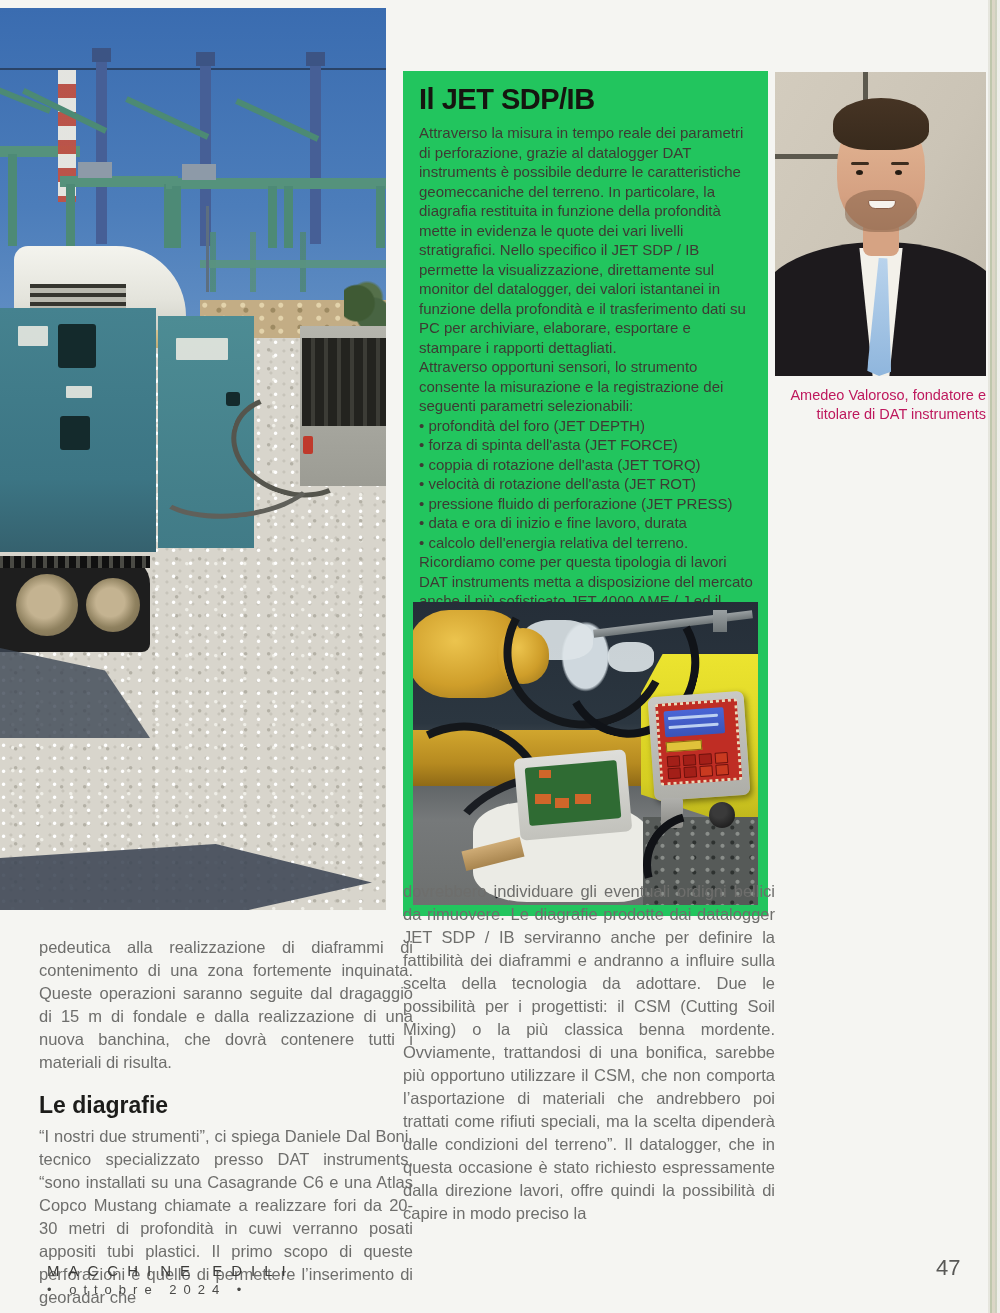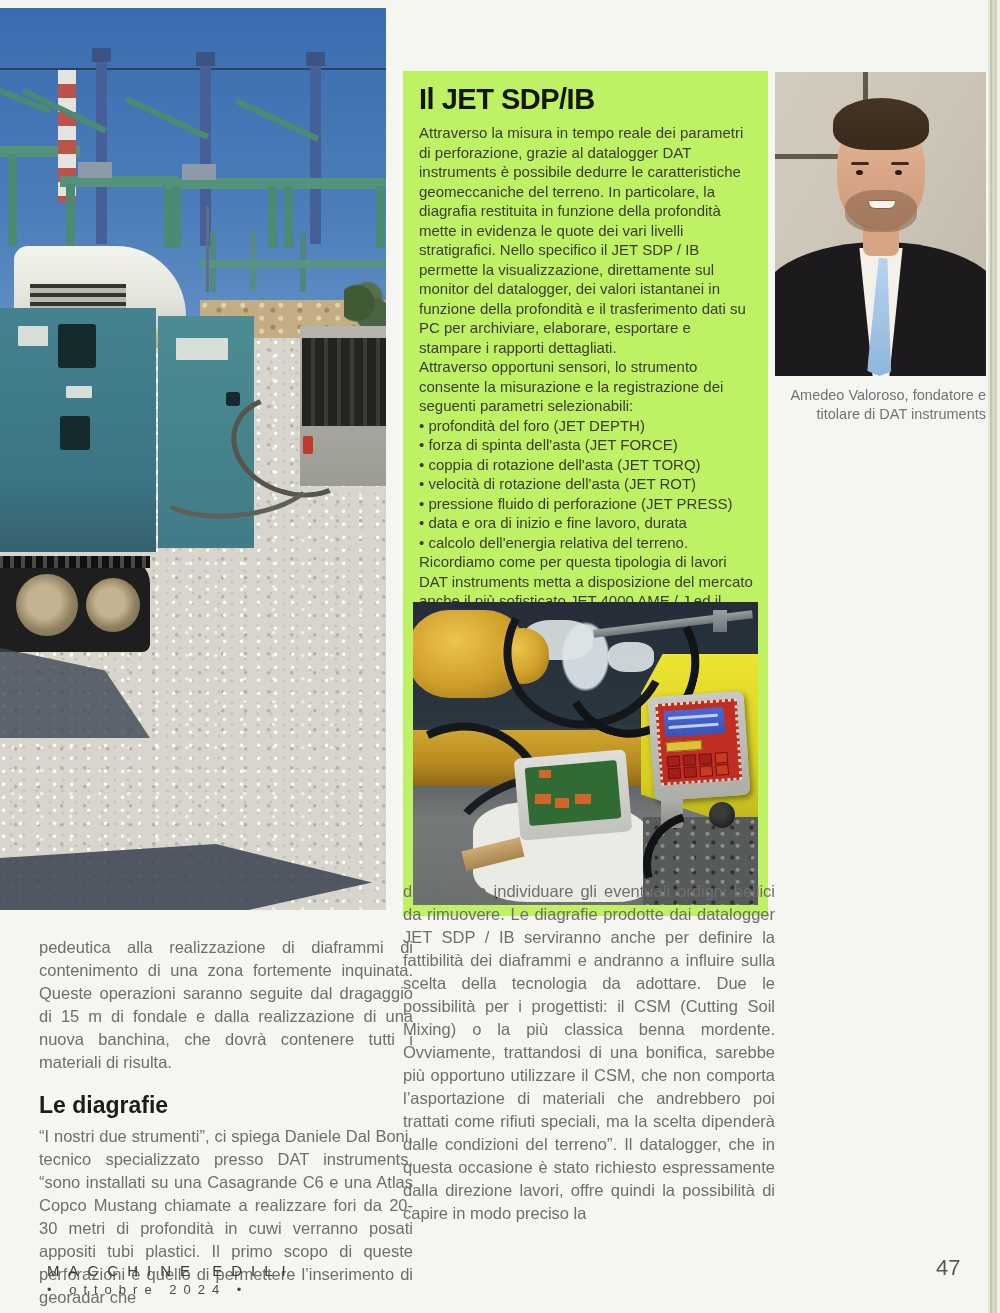--- a/index.html
+++ b/index.html
@@ -63,21 +63,21 @@
   .taillight{background:#bf3a2c;border-radius:2px;}
   .track{background:#1e1e1e;border-radius:10px 28px 8px 8px;}
   .track-teeth{background:repeating-linear-gradient(90deg,#101010 0 7px,#4a4a44 7px 11px);}
   .wheel{border-radius:50%;background:radial-gradient(circle at 45% 45%,#c4b391 0 34%,#8f815f 60%,#6e6248 100%);}
   .shadow-blob{background:#3c4654;opacity:.88;}
   .hose-port{border:5px solid transparent;border-radius:50%;}
 
   
   .article-box{
     left:403px;top:71px;width:365px;height:845px;
-    background:#bef264;
+    background:#22c55e;
     text-decoration:underline;
   }
   .article-inner{position:absolute;left:16px;top:12px;width:336px;}
   .article-title{
     font-size:29px;font-weight:bold;color:#15150f;letter-spacing:-0.5px;margin:0 0 7px 0;
   }
   .article-box p, .article-box li{
     font-size:15px;line-height:19.5px;color:#3d3b33;margin:0;
   }
   .article-box ul{margin:0;padding:0;list-style:none;}
@@ -127,21 +127,21 @@
   .tie{background:linear-gradient(180deg,#b9d3ec 0%,#8fb6dd 100%);clip-path:polygon(32% 0,68% 0,100% 96%,50% 100%,0 96%);}
   .neck{background:#d6a383;border-radius:8px;}
   .head{background:linear-gradient(180deg,#e4b795 0%,#d5a182 70%,#c69374 100%);border-radius:46% 46% 44% 44%;}
   .hair{background:linear-gradient(180deg,#463424 0%,#382a1c 100%);border-radius:50% 50% 36% 36%;}
   .brow{background:#3c2d1f;height:3px;border-radius:2px;}
   .eye{background:#241b12;width:7px;height:5px;border-radius:50%;}
   .beard{background:#7d5c44;opacity:.5;border-radius:42%;}
   .smile{background:#f6f3ee;border-radius:2px 2px 8px 8px;border:1px solid #8a5f48;}
   .caption{
     left:765px;top:386px;width:221px;text-align:right;
-    font-size:14.5px;line-height:19px;color:#737373;
+    font-size:14.5px;line-height:19px;color:#be185d;
   }
 
   
   .col{width:374px;font-size:16.5px;line-height:23px;color:#6e6e6c;text-align:justify;}
   .col p{margin:0;}
   .col-heading{font-size:23px;font-weight:bold;color:#1c1c1a;margin:20px 0 8px 0;text-align:left;}
   .col-left{left:18px;top:936px;margin-left:21px;}
   .col-right{left:403px;top:880px;width:372px;}
 
   

